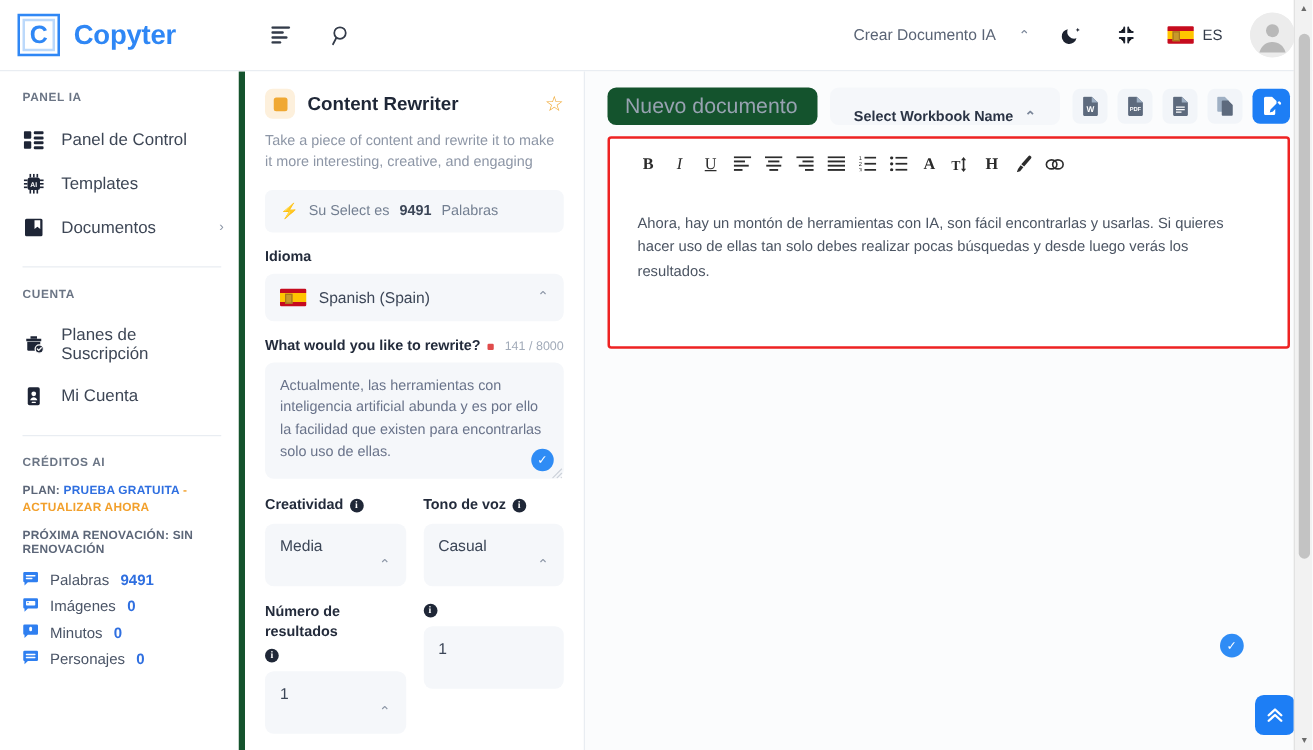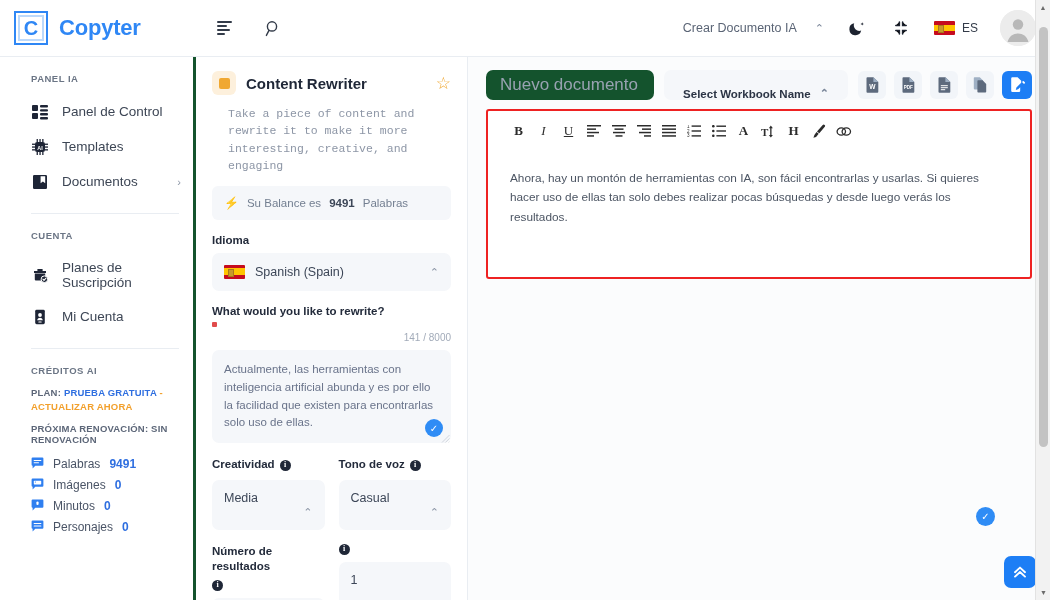--- a/index.html
+++ b/index.html
@@ -55,22 +55,22 @@
     width: 36px; height: 36px; border-radius: 50%; background: #ececec;
     display: flex; align-items: flex-end; justify-content: center; overflow: hidden; cursor: pointer;
   }
   .avatar-inner { position: relative; width: 36px; height: 36px; display: flex; flex-direction: column; align-items: center; justify-content: center; }
 
   
   .body-row { display: flex; flex: 1; min-height: 0; }
 
   
   .sidebar {
-    width: 196px; min-width: 196px; background: #fff; border-right: 3px solid #14532d;
-    padding: 16px 0 0 17px; overflow: hidden;
+    width: 196px; min-width: 196px; background: #fff; border-right: 5px solid #14532d;
+    padding: 16px 0 0 4px; overflow: hidden;
   }
   .side-section-title {
     font-size: 9.5px; font-weight: 700; letter-spacing: 0.5px; color: #6b7585;
     padding: 0 0 10px 14px; text-transform: uppercase;
   }
   .side-item {
     display: flex; align-items: center; gap: 14px;
     padding: 9px 12px 9px 14px; cursor: pointer; color: #3d4655; font-size: 13.5px;
   }
   .side-icon { width: 17px; height: 17px; flex: none; color: #242b3d; display: flex; align-items: center; justify-content: center; }
@@ -93,41 +93,41 @@
     border-right: 1px solid #e9edf2; padding: 14px 16px 0 16px; overflow: hidden;
   }
   .tpl-head { display: flex; align-items: center; gap: 10px; }
   .tpl-badge {
     width: 24px; height: 24px; border-radius: 6px; background: #fdf0dc;
     display: flex; align-items: center; justify-content: center; flex: none;
   }
   .tpl-badge i { width: 11px; height: 11px; border-radius: 2px; background: #f0a832; display: block; }
   .tpl-title { font-size: 15px; font-weight: 700; color: #1f2737; flex: 1; }
   .star { color: #f0a832; font-size: 17px; cursor: pointer; line-height: 1; }
-  .tpl-desc { font-size: 11.5px; line-height: 1.5; color: #8d96a6; margin: 10px 0 12px 16px; font-family: Liberation Mono, monospace; }
+  .tpl-desc { font-size: 11.5px; line-height: 1.5; color: #8d96a6; margin: 10px 0 12px 0; }
   .balance-pill {
     background: #f5f7fa; border-radius: 6px; padding: 10px 12px;
     font-size: 11.5px; color: #737f91; display: flex; align-items: center; gap: 8px;
   }
   .bolt { color: #2f7ff0; font-size: 12px; }
   .balance-num { color: #3c4657; font-weight: 700; }
   .field-label { font-size: 11.5px; font-weight: 700; color: #232b3b; margin: 14px 0 7px 0; display: flex; align-items: center; gap: 5px; }
   .req-dot { width: 5px; height: 5px; background: #e04b4b; border-radius: 1px; display: inline-block; }
   .info-dot {
     width: 11px; height: 11px; border-radius: 50%; background: #1f2737; color: #fff;
     font-size: 8px; font-weight: 700; display: inline-flex; align-items: center; justify-content: center;
     font-family: "Liberation Serif", serif;
   }
   .select-box {
     background: #f5f7fa; border-radius: 7px; height: 38px; display: flex; align-items: center;
     padding: 0 12px; gap: 10px; cursor: pointer; font-size: 12.5px; color: #3c4657;
   }
   .select-box .val { flex: 1; }
   .select-box .chev { font-size: 11px; color: #8c96a6; }
-  .ta-head { display: flex; align-items: baseline; flex-direction: column; }
+  .ta-head { display: flex; align-items: baseline; }
   .ta-count { margin-left: auto; font-size: 10px; color: #a2abb9; font-weight: 400; }
   .textarea-wrap { position: relative; }
   .textarea-box {
     background: #f5f7fa; border-radius: 7px; padding: 11px 12px; min-height: 78px;
     font-size: 11.5px; line-height: 1.55; color: #69738a;
   }
   .check-badge {
     position: absolute; right: 8px; bottom: 6px; width: 18px; height: 18px; border-radius: 50%;
     background: #2f8cf5; color: #fff; display: flex; align-items: center; justify-content: center;
     font-size: 10px; cursor: pointer;
@@ -420,21 +420,21 @@
             <i></i>
           </span>
         <span class="tpl-title">Content Rewriter</span>
         <span class="star">☆</span>
       </div>
 
       <div class="tpl-desc">Take a piece of content and rewrite it to make it more interesting, creative, and engaging</div>
 
       <div class="balance-pill">
         <span class="bolt">⚡</span>
-        <span>Su Balance es</span>
+        <span>Su Select es</span>
         <span class="balance-num">9491</span>
         <span>Palabras</span>
       </div>
 
       <div class="field-label">Idioma</div>
       <div class="select-box">
         <span class="flag-es"></span>
         <span class="val">Spanish (Spain)</span>
         <span class="chev">⌃</span>
       </div>

